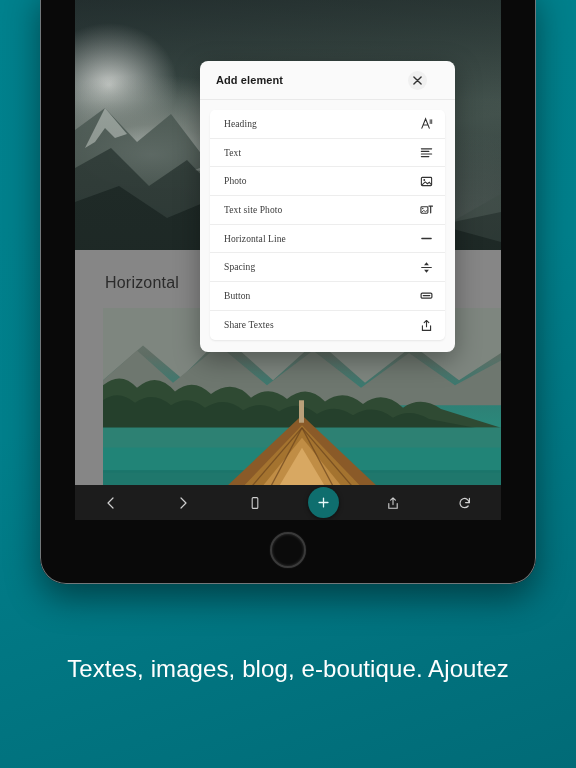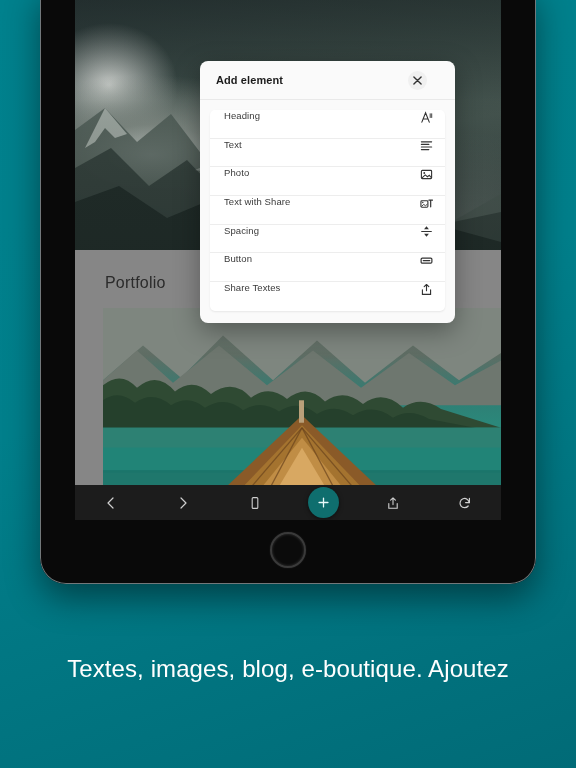--- a/index.html
+++ b/index.html
@@ -133,24 +133,25 @@
   }
   #dialog-list {
     margin: 10px 10px 12px 10px;
     background: #fff;
     border-radius: 5px;
     box-shadow: 0 1px 2px rgba(0,0,0,.08);
     overflow: hidden;
   }
   .list-row {
     height: 28.7px;
-    display: flex; justify-content: space-between;
+    display: flex; align-items: center; justify-content: space-between;
     padding: 0 12px 0 14px;
     border-bottom: 1px solid #ededed;
     cursor: pointer;
+    font-family: Liberation Serif, serif;
   }
   .list-row:last-child { border-bottom: none; }
   .row-label { font-size: 9.5px; color: #3a3a3a; letter-spacing: .1px; }
   .row-icon { color: #333; display: flex; align-items: center; justify-content: center; width: 14px; height: 14px; }
   .row-icon svg { display: block; }
 
   
   #caption {
     position: absolute;
     left: 0; right: 0; top: 636px;
@@ -176,21 +177,21 @@
         <polygon points="0,160 0,40 30,18 62,52 96,24 134,74 168,46 205,96 240,70 286,118 330,88 380,130 426,104 426,160" fill="#4d5c55" opacity=".75"></polygon>
         <polygon points="0,160 0,78 36,58 74,96 112,70 152,112 196,86 240,124 290,100 340,140 426,122 426,160" fill="#32403b" opacity=".85"></polygon>
         <polygon points="0,160 0,112 44,96 92,128 140,108 190,142 246,120 300,150 360,134 426,152 426,160" fill="#222e2a"></polygon>
         <polygon points="10,58 30,18 52,44 40,48 30,38 20,52" fill="#e8ece8" opacity=".55"></polygon>
         <polygon points="120,80 134,74 150,92 140,90 132,82" fill="#dde3de" opacity=".4"></polygon>
       </svg>
       <div id="hero-dark"></div>
     </div>
 
     <div id="page-body">
-      <div id="portfolio-title">Portfolio</div>
+      <div id="portfolio-title">Horizontal</div>
 
       <div id="lake-photo">
         <svg id="lake-svg" viewBox="0 0 398 170" preserveAspectRatio="none">
 
           <polygon points="0,0 0,58 40,30 78,56 120,22 170,58 214,26 262,60 310,30 356,58 398,36 398,0" fill="#7e867f"></polygon>
           <polygon points="0,58 34,34 70,60 116,30 164,62 210,34 258,64 306,36 352,62 398,42 398,78 0,78" fill="#6e776f"></polygon>
 
           <path d="M0,62 q18,-12 34,2 q20,-14 38,3 q18,-12 36,2 q22,-13 40,3 q18,-11 36,1 q20,-13 38,2 q19,-11 38,2 q20,-12 40,3 q18,-10 38,1 L398,96 L0,96 Z" fill="#2f4a33"></path>
           <path d="M0,74 q16,-9 32,2 q18,-10 36,2 q18,-9 34,2 q20,-10 38,2 q18,-9 36,1 q19,-10 38,2 q18,-9 36,1 q20,-10 40,2 q16,-8 36,1 L398,100 L0,100 Z" fill="#25402c"></path>
 
@@ -254,32 +255,40 @@
           <span class="row-icon">
             <svg width="13" height="13" viewBox="0 0 14 14">
               <rect x="1.5" y="2.5" width="11" height="9" rx="1" stroke="#333" stroke-width="1.2" fill="none"></rect>
               <circle cx="4.6" cy="5.4" r="1" fill="#333"></circle>
               <path d="M2.2,10.6 L5.6,7.4 L8,9.4 L10,7.8 L11.8,10.1" stroke="#333" stroke-width="1.1" fill="none"></path>
             </svg>
           </span>
         </div>
 
         <div class="list-row">
-          <span class="row-label">Text with Share</span>
+          <span class="row-label">Text site Photo</span>
           <span class="row-icon">
             <svg width="13" height="13" viewBox="0 0 14 14">
               <rect x="1" y="4" width="7.5" height="7" rx="1" stroke="#333" stroke-width="1.2" fill="none"></rect>
               <circle cx="3" cy="6" r=".8" fill="#333"></circle>
               <path d="M1.6,10.2 L4,8 L6,9.4 L8,7.6" stroke="#333" stroke-width="1" fill="none"></path>
               <path d="M9.6,3.4 L13.4,3.4 M11.5,3.4 L11.5,10.6" stroke="#333" stroke-width="1.3" stroke-linecap="round" fill="none"></path>
             </svg>
           </span>
         </div>
 
 
+        <div class="list-row">
+          <span class="row-label">Horizontal Line</span>
+          <span class="row-icon">
+            <svg width="13" height="13" viewBox="0 0 14 14">
+              <line x1="2" y1="7" x2="12" y2="7" stroke="#333" stroke-width="1.4" stroke-linecap="round"></line>
+            </svg>
+          </span>
+        </div>
 
         <div class="list-row">
           <span class="row-label">Spacing</span>
           <span class="row-icon">
             <svg width="13" height="13" viewBox="0 0 14 14">
               <polygon points="7,1.4 4.4,4.6 9.6,4.6" fill="#333"></polygon>
               <polygon points="7,12.6 4.4,9.4 9.6,9.4" fill="#333"></polygon>
               <line x1="1.8" y1="7" x2="12.2" y2="7" stroke="#333" stroke-width="1.2" stroke-linecap="round"></line>
             </svg>
           </span>

